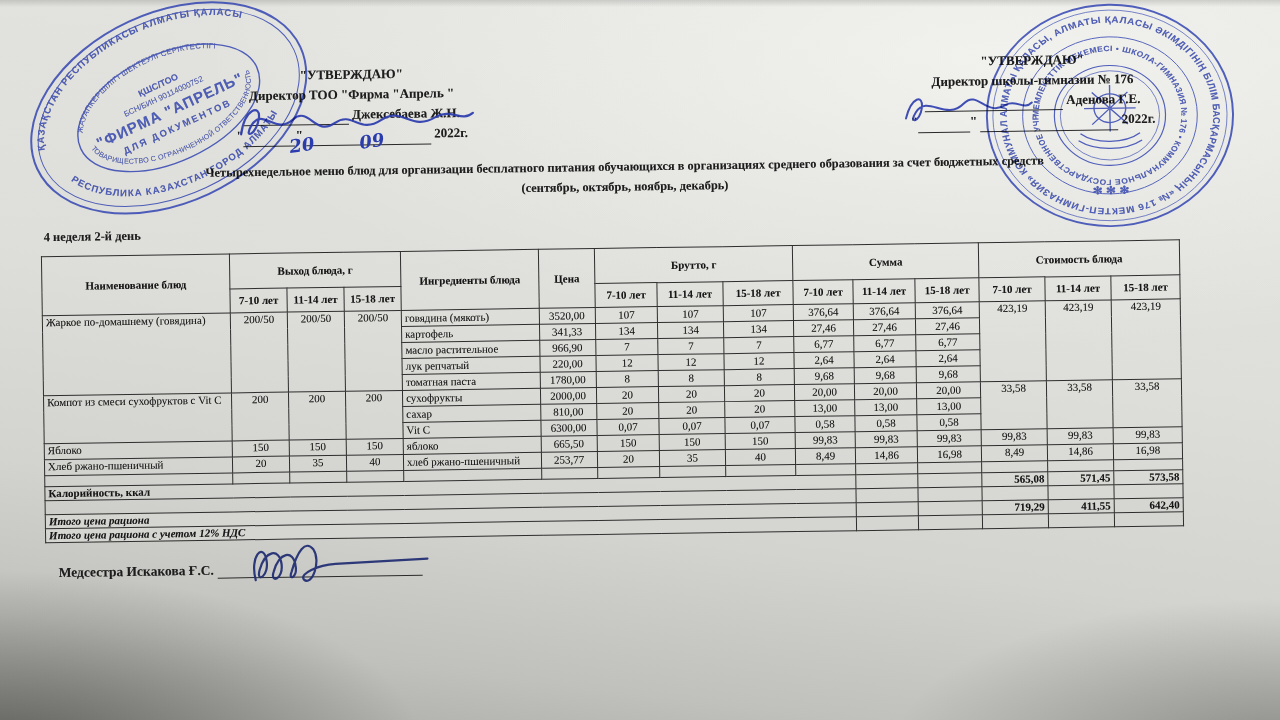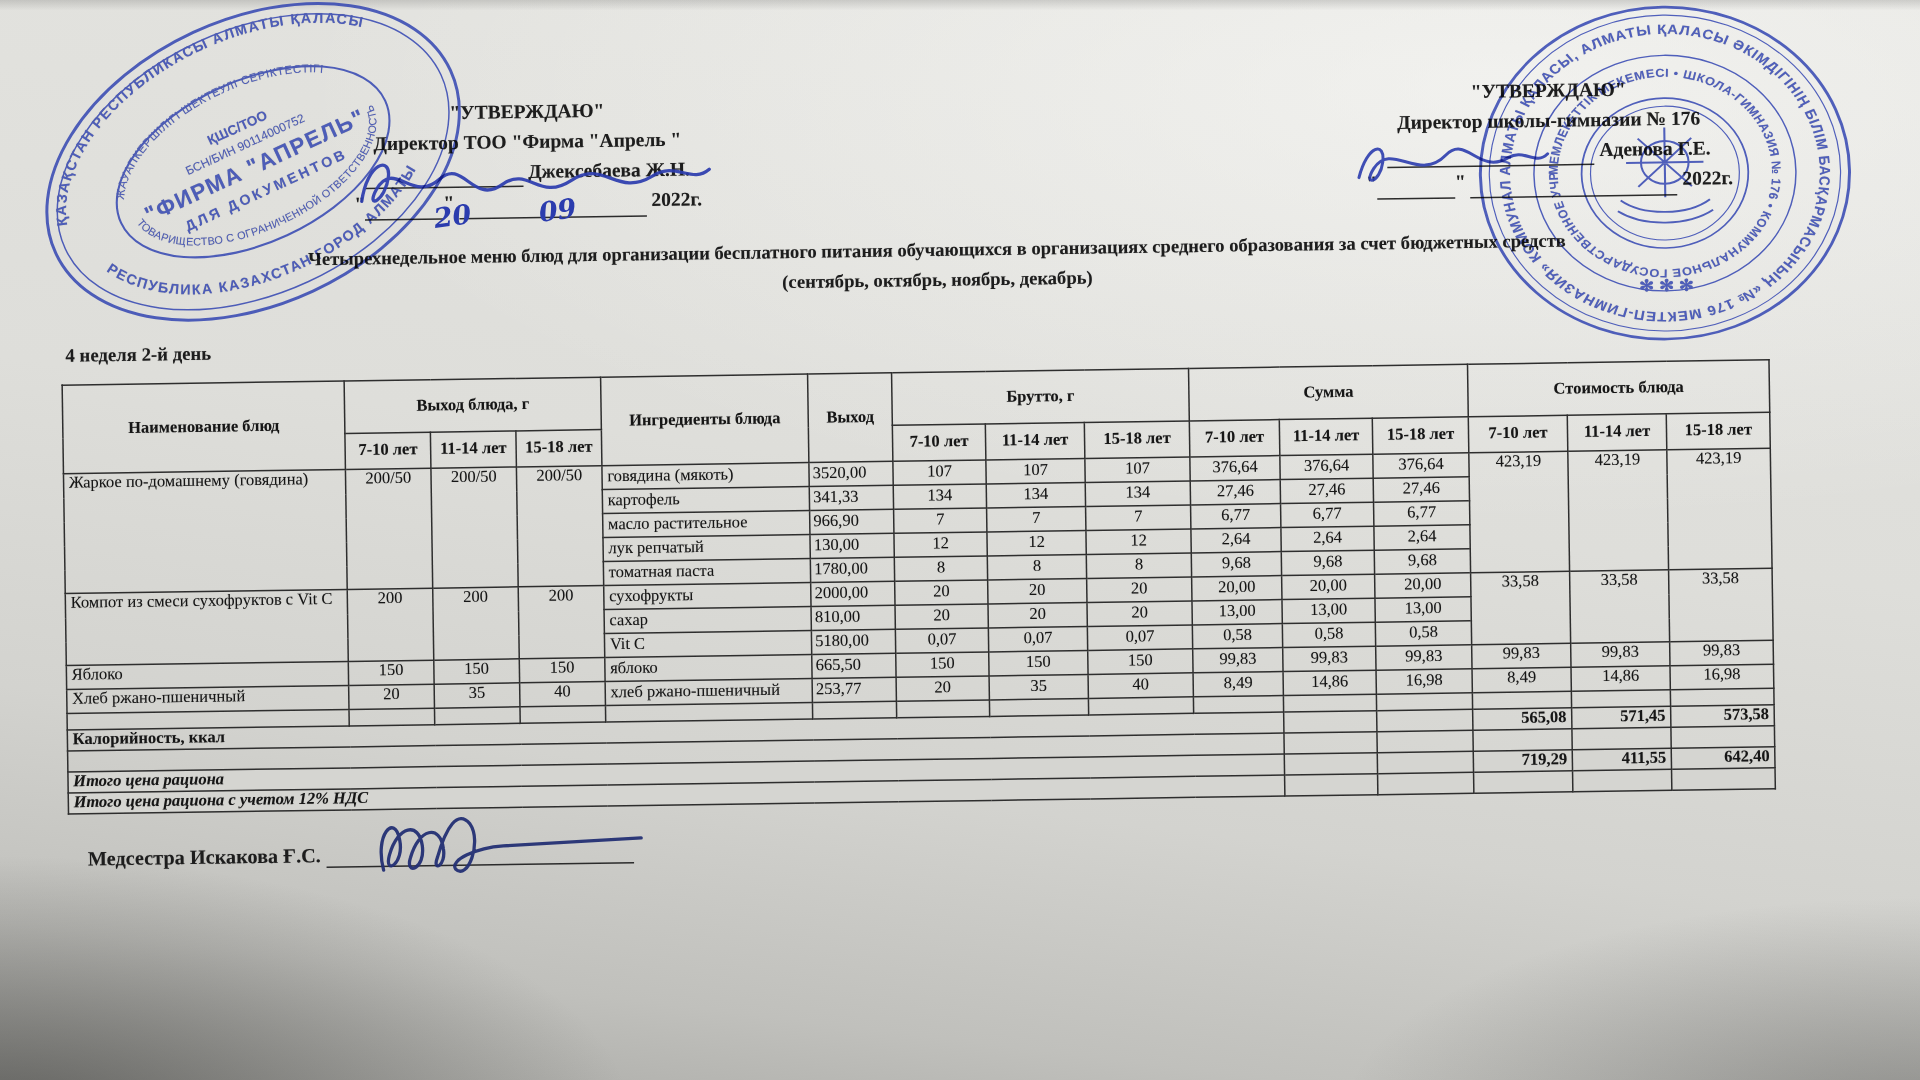--- a/index.html
+++ b/index.html
@@ -36,21 +36,21 @@
         font-family:"Liberation Serif",serif;font-size:11px;color:#161616;}
   td,th{border:1px solid #2e2e2e;padding:0 2px;overflow:hidden;line-height:1.12;}
   table{border:1.5px solid #222;}
   thead tr.h1 th{height:34px;}
   thead tr.h2 th{height:23px;}
   th{font-weight:bold;text-align:center;font-size:11px;}
   tr.ing{height:16px;}
   td.dname{vertical-align:top;text-align:left;padding-left:3px;}
   td.out{vertical-align:top;text-align:center;}
   td.ingr{text-align:left;padding-left:3px;}
-  td.price{text-align:left;padding-right:3px;}
+  td.price{text-align:center;padding-right:3px;}
   td.num{text-align:center;}
   td.cost{vertical-align:top;text-align:center;font-size:11px;}
   tr.emptyrow td{height:10px;}
   tr.frow td{height:13px;}
   td.flabel{font-weight:bold;text-align:left;padding-left:3px;}
   tr.it td.flabel{font-style:italic;}
   tr.gray td{background:#d5d5d1;}
   td.fval{font-weight:bold;text-align:right;padding-right:3px;}
 
   
@@ -131,21 +131,21 @@
           <col style="width: 64px;">
           <col style="width: 66px;">
           <col style="width: 66px;">
           <col style="width: 69px;">
         </colgroup>
         <thead>
           <tr class="h1">
             <th rowspan="2">Наименование блюд</th>
             <th colspan="3">Выход блюда, г</th>
             <th rowspan="2">Ингредиенты блюда</th>
-            <th rowspan="2">Выход</th>
+            <th rowspan="2">Цена</th>
             <th colspan="3">Брутто, г</th>
             <th colspan="3">Сумма</th>
             <th colspan="3">Стоимость блюда</th>
           </tr>
           <tr class="h2">
             <th>7-10 лет</th>
             <th>11-14 лет</th>
             <th>15-18 лет</th>
             <th>7-10 лет</th>
             <th>11-14 лет</th>
@@ -191,21 +191,21 @@
             <td class="price">966,90</td>
             <td class="num">7</td>
             <td class="num">7</td>
             <td class="num">7</td>
             <td class="num">6,77</td>
             <td class="num">6,77</td>
             <td class="num">6,77</td>
           </tr>
           <tr class="ing">
             <td class="ingr">лук репчатый</td>
-            <td class="price">130,00</td>
+            <td class="price">220,00</td>
             <td class="num">12</td>
             <td class="num">12</td>
             <td class="num">12</td>
             <td class="num">2,64</td>
             <td class="num">2,64</td>
             <td class="num">2,64</td>
           </tr>
           <tr class="ing">
             <td class="ingr">томатная паста</td>
             <td class="price">1780,00</td>
@@ -238,21 +238,21 @@
             <td class="price">810,00</td>
             <td class="num">20</td>
             <td class="num">20</td>
             <td class="num">20</td>
             <td class="num">13,00</td>
             <td class="num">13,00</td>
             <td class="num">13,00</td>
           </tr>
           <tr class="ing">
             <td class="ingr">Vit C</td>
-            <td class="price">5180,00</td>
+            <td class="price">6300,00</td>
             <td class="num">0,07</td>
             <td class="num">0,07</td>
             <td class="num">0,07</td>
             <td class="num">0,58</td>
             <td class="num">0,58</td>
             <td class="num">0,58</td>
           </tr>
           <tr class="ing">
             <td rowspan="1" class="dname">Яблоко</td>
             <td rowspan="1" class="out">150</td>

